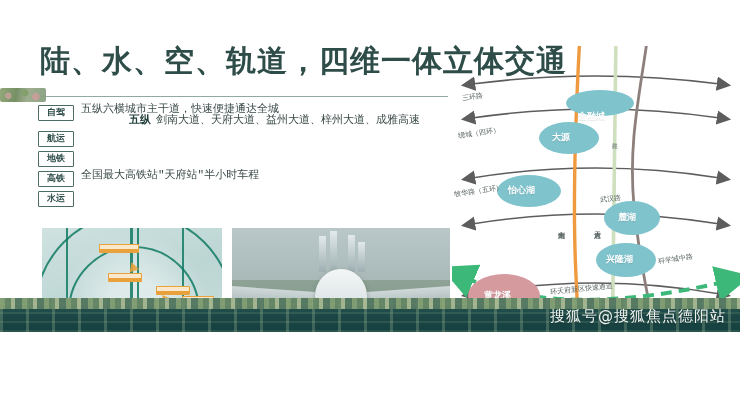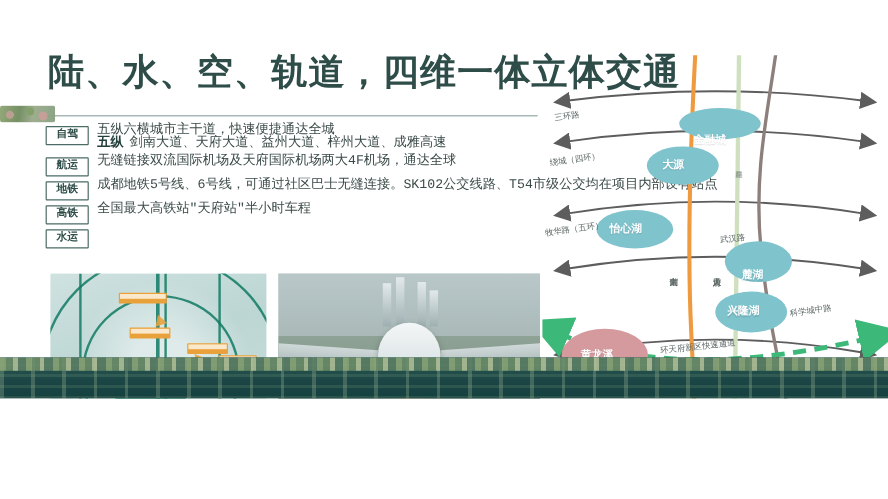--- a/index.html
+++ b/index.html
@@ -39,21 +39,21 @@
   .tag{
     flex:0 0 auto;width:34px;height:14px;line-height:12px;
     border:1px solid #4b6b66;border-radius:1px;
     color:#2e4d49;font-size:9px;font-weight:700;text-align:center;
     font-family:"DejaVu Sans","Liberation Sans",sans-serif;
     background:#fff;margin-right:7px;margin-top:1px;
   }
   .rowbody{flex:1 1 auto;}
   .line{font-size:11px;line-height:11.4px;color:#3a4a48;white-space:nowrap;
         font-family:Liberation Mono, monospace;}
-  .line.sub{padding-left:0px;}
+  .line.sub{padding-left:0px;margin-left:48px;}
   .line .lead{font-weight:700;color:#24403c;margin-right:5px;}
 
   
   .photos{position:absolute;left:42px;top:228px;}
   .photo{position:absolute;border:0;overflow:hidden;}
   .photo-a{left:0;top:0;width:180px;height:138px;
     background:
       radial-gradient(circle at 52% 58%, rgba(255,255,255,.5) 0 22%, transparent 60%),
       linear-gradient(160deg,#cfe2e0 0%,#bcd6d4 45%,#c8dedb 100%);
   }
@@ -132,30 +132,24 @@
     <div class="info-row">
       <div class="tag">自驾</div>
       <div class="rowbody">
         <div class="line"><span>五纵六横城市主干道，快速便捷通达全城</span></div>
         <div class="line sub"><span class="lead">五纵</span><span>剑南大道、天府大道、益州大道、梓州大道、成雅高速</span></div>
       </div>
     </div>
 
     <div class="info-row">
       <div class="tag">航运</div>
-      <div class="rowbody">
-        <div class="line"><span>无缝链接双流国际机场及天府国际机场两大4F机场，通达全球</span></div>
-      </div>
     </div>
 
     <div class="info-row">
       <div class="tag">地铁</div>
-      <div class="rowbody">
-        <div class="line"><span>成都地铁5号线、6号线，可通过社区巴士无缝连接。SK102公交线路、T54市级公交均在项目内部设有站点</span></div>
-      </div>
     </div>
 
     <div class="info-row">
       <div class="tag">高铁</div>
       <div class="rowbody">
         <div class="line"><span>全国最大高铁站"天府站"半小时车程</span></div>
       </div>
     </div>
 
     <div class="info-row">
@@ -281,20 +275,21 @@
 
     <div class="maplabel" style="left:104px;top:180px;writing-mode:vertical-rl;">剑南大道</div>
     <div class="maplabel" style="left:140px;top:180px;writing-mode:vertical-rl;">天府大道</div>
     <div class="maplabel" style="left:158px;top:92px;writing-mode:vertical-rl;opacity:.55;font-size:6px;">红星路</div>
 
     <div class="maplabel" style="left:98px;top:238px;transform:rotate(-6deg);">环天府新区快速通道</div>
 
     <div class="ell-label" style="left:126px;top:64px;font-family:Liberation Serif, serif;">金融城</div>
     <div class="ell-label" style="left:100px;top:85px;">大源</div>
     <div class="ell-label" style="left:56px;top:138px;">怡心湖</div>
-    <div class="ell-label" style="left:166px;top:165px;margin-top:12px;">麓湖</div>
+    <div class="ell-label" style="left:166px;top:165px;">麓湖</div>
     <div class="ell-label" style="left:154px;top:207px;text-align:center;">兴隆湖</div>
     <div class="ell-label" style="left:32px;top:243px;">黄龙溪</div>
   </div>
 
   <div class="footband"></div>
+  <div class="watermark">搜狐号@搜狐焦点德阳站</div>
 
 </div>
 
 </body></html>

